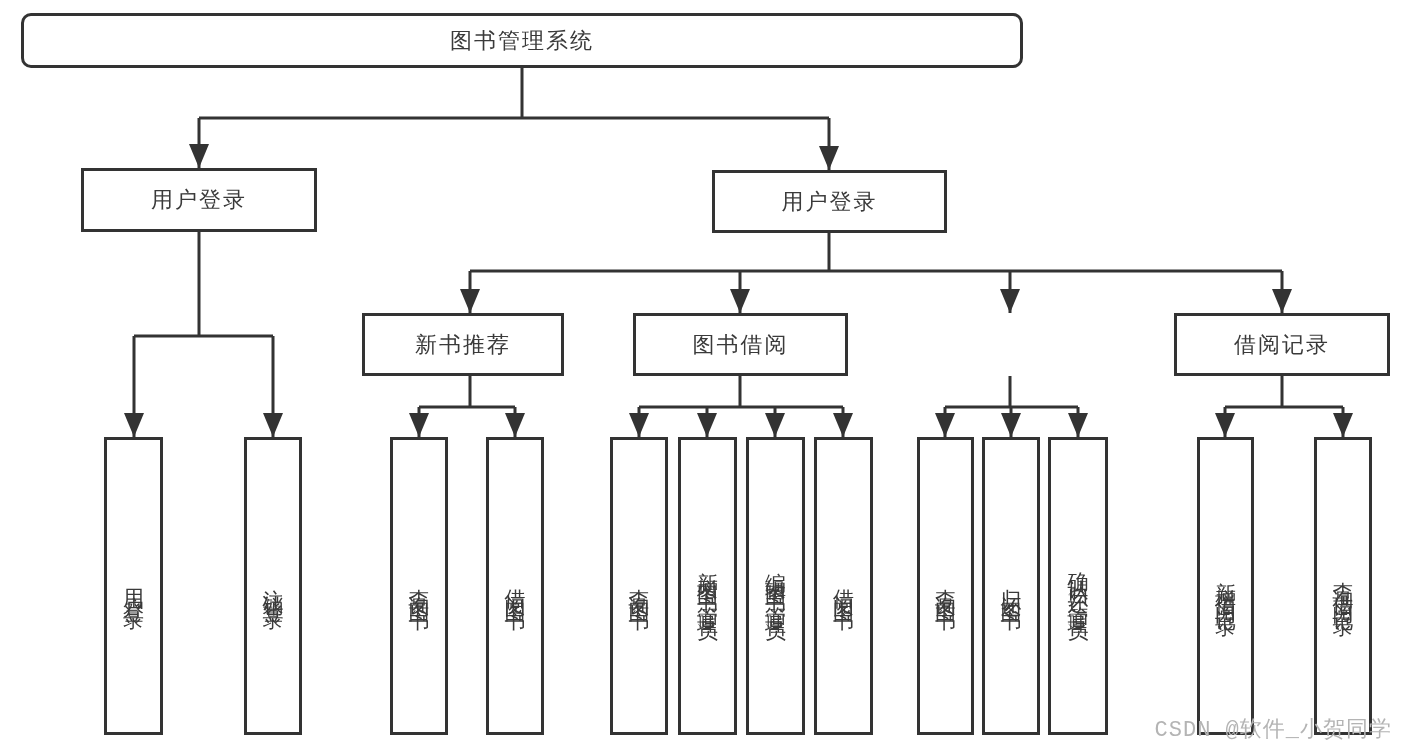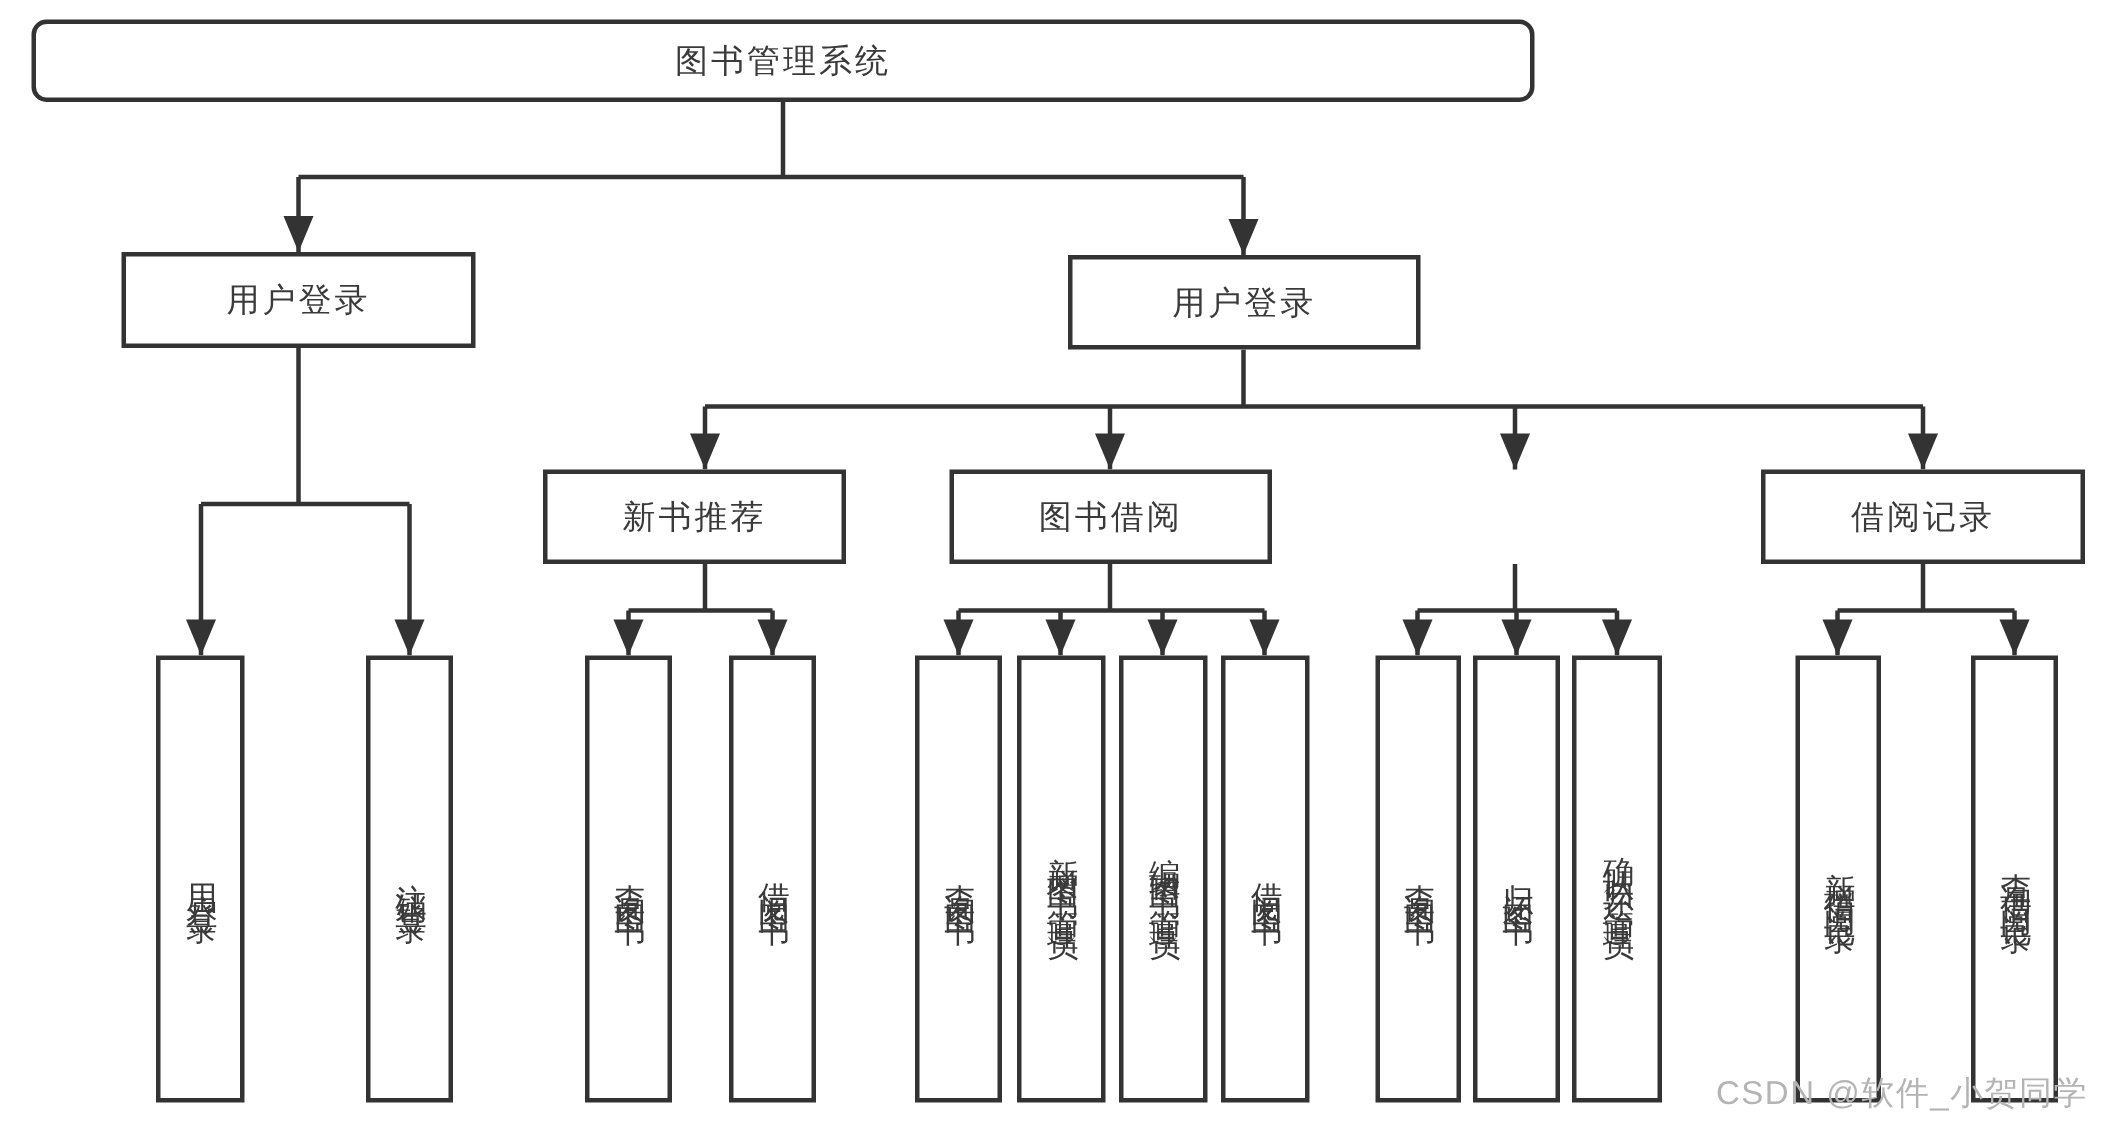--- a/index.html
+++ b/index.html
@@ -54,21 +54,21 @@
   .vbox span { display: block; }
 
   .watermark {
     position: absolute;
     right: 13px;
     bottom: 3px;
     font-size: 22px;
     letter-spacing: 1px;
     color: #b4b4b4;
     z-index: 6;
-    font-family: Liberation Sans, sans-serif;
+    font-family: Liberation Mono, monospace;
   }
 </style>
 </head>
 <body>
 
 <div class="canvas">
 
   <svg class="connectors" viewBox="0 0 1405 747" aria-hidden="true">
     <g stroke="#333333" stroke-width="3" fill="none">
       <path d="M522,68 V118 M199,118 H829 M199,118 V168 M829,118 V170"></path>

